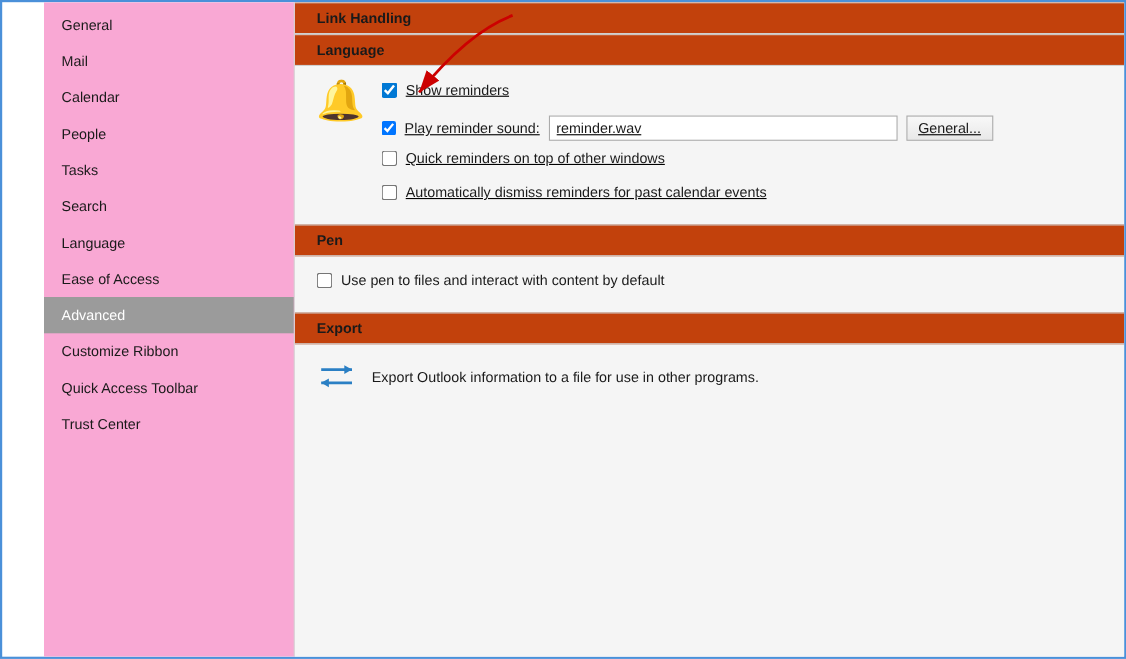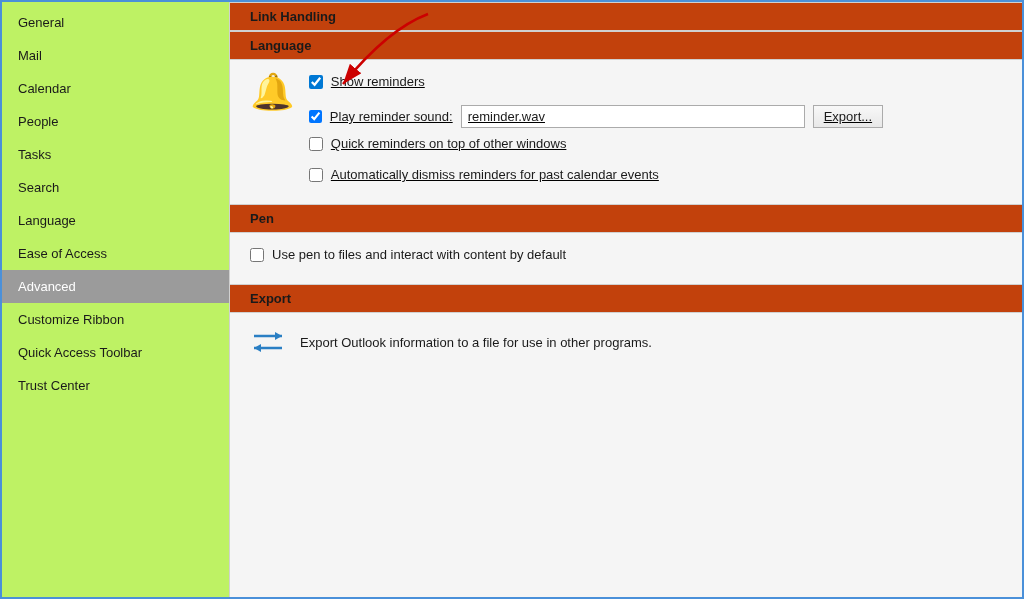--- a/index.html
+++ b/index.html
@@ -11,25 +11,26 @@
       width: 1024px;
       height: 599px;
       display: flex;
       overflow: hidden;
     }
 
     
     .sidebar {
       width: 228px;
       min-width: 228px;
-      background: #bef264;
+      background: #f9a8d4;
       border-right: 1px solid #d0d0d0;
       display: flex;
       flex-direction: column;
       padding-top: 4px;
+      margin-left: 38px;
     }
 
     .sidebar-item {
       padding: 9px 16px;
       cursor: pointer;
       color: #1a1a1a;
       font-size: 13px;
       user-select: none;
     }
 
@@ -111,21 +112,21 @@
       display: flex;
       align-items: center;
       gap: 8px;
     }
 
     .reminder-sound-input {
       border: 1px solid #ababab;
       background: #fff;
       padding: 3px 6px;
       font-size: 13px;
-      width: 344px;
+      width: 317px;
       color: #1a1a1a;
       outline: none;
     }
 
     .browse-btn {
       border: 1px solid #ababab;
       background: linear-gradient(to bottom, #f8f8f8, #e8e8e8);
       padding: 3px 10px;
       font-size: 13px;
       cursor: pointer;
@@ -204,21 +205,21 @@
 
         <div class="checkbox-row">
           <input type="checkbox" checked="" style="">
           <span class="checkbox-label">Show reminders</span>
         </div>
 
         <div class="reminder-sound-row">
           <input type="checkbox" checked="" style="">
           <span class="checkbox-label">Play reminder sound:</span>
           <input type="text" class="reminder-sound-input" value="reminder.wav" style="">
-          <button class="browse-btn">Export...</button>
+          <button class="browse-btn">General...</button>
         </div>
 
         <div class="checkbox-row">
           <input type="checkbox" style="">
           <span class="checkbox-label">Quick reminders on top of other windows</span>
         </div>
 
         <div class="checkbox-row">
           <input type="checkbox" style="">
           <span class="checkbox-label">Automatically dismiss reminders for past calendar events</span>

